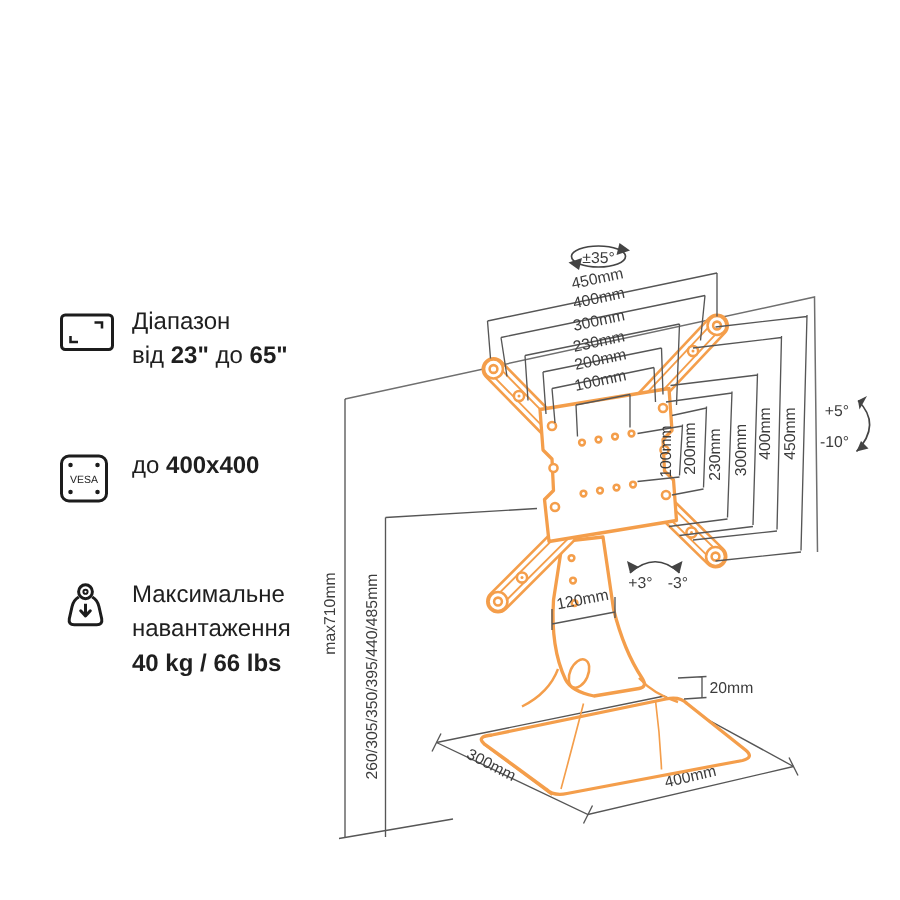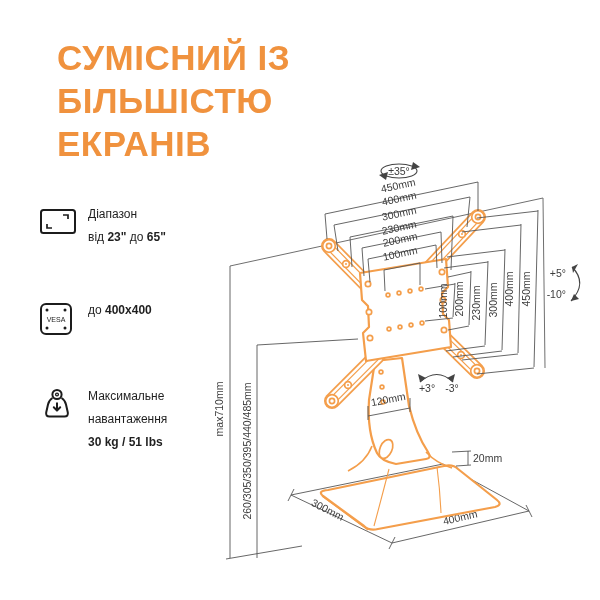--- a/index.html
+++ b/index.html
@@ -9,40 +9,35 @@
     --dim:#565656;
     --lbl:#3c3c3c;
   }
   *{margin:0;padding:0;box-sizing:border-box;}
   body{width:600px;height:600px;background:#ffffff;font-family:"Liberation Sans",sans-serif;position:relative;overflow:hidden;}
   .stage{position:absolute;inset:0;width:600px;height:600px;background:#fff;}
   .title{position:absolute;left:57px;top:36px;color:var(--accent);font-size:35px;font-weight:800;line-height:43px;letter-spacing:.5px;}
   .features{position:absolute;left:38px;top:0;width:200px;}
   .feature{position:absolute;left:0;display:flex;gap:10px;}
   .feature .icon{width:40px;flex:0 0 40px;padding-top:2px;}
-  .ftext{font-size:12px;line-height:23px;color:var(--ink);}
+  .ftext{font-size:16px;line-height:23px;color:var(--ink);}
   .ftext .b{font-weight:bold;}
   svg text{font-family:"Liberation Sans",sans-serif;font-size:10.5px;fill:var(--lbl);}
   svg .dimline{stroke:var(--dim);stroke-width:.9;fill:none;}
   svg .thin{stroke:#6f6f6f;stroke-width:1;fill:none;}
   svg .o2{stroke:var(--orange);stroke-width:2.2;fill:#fff;stroke-linejoin:round;}
   svg .oh{stroke:var(--orange);stroke-width:1.7;fill:#fff;}
   svg .arrow{fill:#444;stroke:none;}
   svg .ind{stroke:#444;stroke-width:1.1;fill:none;}
 </style>
 </head>
 <body>
 
 <div class="stage">
 
-  <div class="title">
-    <div>СУМІСНИЙ ІЗ</div>
-    <div>БІЛЬШІСТЮ</div>
-    <div>ЕКРАНІВ</div>
-  </div>
 
   <div class="features">
 
     <div class="feature" style="top:203px">
       <div class="icon">
         <svg width="40" height="32" viewBox="0 0 40 32">
           <rect x="3" y="5" width="34" height="23" rx="2.5" fill="none" stroke="#1c1c1c" stroke-width="2"></rect>
           <path d="M25,10 H30 V14" fill="none" stroke="#1c1c1c" stroke-width="1.7"></path>
           <path d="M9,19 V23 H14" fill="none" stroke="#1c1c1c" stroke-width="1.7"></path>
         </svg>
@@ -75,21 +70,21 @@
           <circle cx="19" cy="7.5" r="4.6" fill="none" stroke="#1c1c1c" stroke-width="2"></circle>
           <circle cx="19" cy="7.5" r="1.4" fill="none" stroke="#1c1c1c" stroke-width="1.3"></circle>
           <path d="M14.5,11 Q11,13 10,17.5 L8.2,25.5 Q7.5,29.5 11.5,29.5 L26.5,29.5 Q30.5,29.5 29.8,25.5 L28,17.5 Q27,13 23.5,11" fill="none" stroke="#1c1c1c" stroke-width="2" stroke-linejoin="round"></path>
           <path d="M19,15.5 V23" fill="none" stroke="#1c1c1c" stroke-width="2"></path>
           <path d="M15.8,20.2 L19,23.6 L22.2,20.2" fill="none" stroke="#1c1c1c" stroke-width="2" stroke-linejoin="round" stroke-linecap="round"></path>
         </svg>
       </div>
       <div class="ftext">
           <div class="fline"><span>Максимальне</span></div>
           <div class="fline"><span>навантаження</span></div>
-          <div class="fline"><span class="b">30 kg / 51 lbs</span></div>
+          <div class="fline"><span class="b">40 kg / 66 lbs</span></div>
         </div>
     </div>
 
   </div>
 
   <svg width="600" height="600" viewBox="0 0 600 600" style="position:absolute;left:0;top:0;">
 
     <g>
       <path class="thin" d="M230,266 L543,198 L545,368"></path>
     </g>

